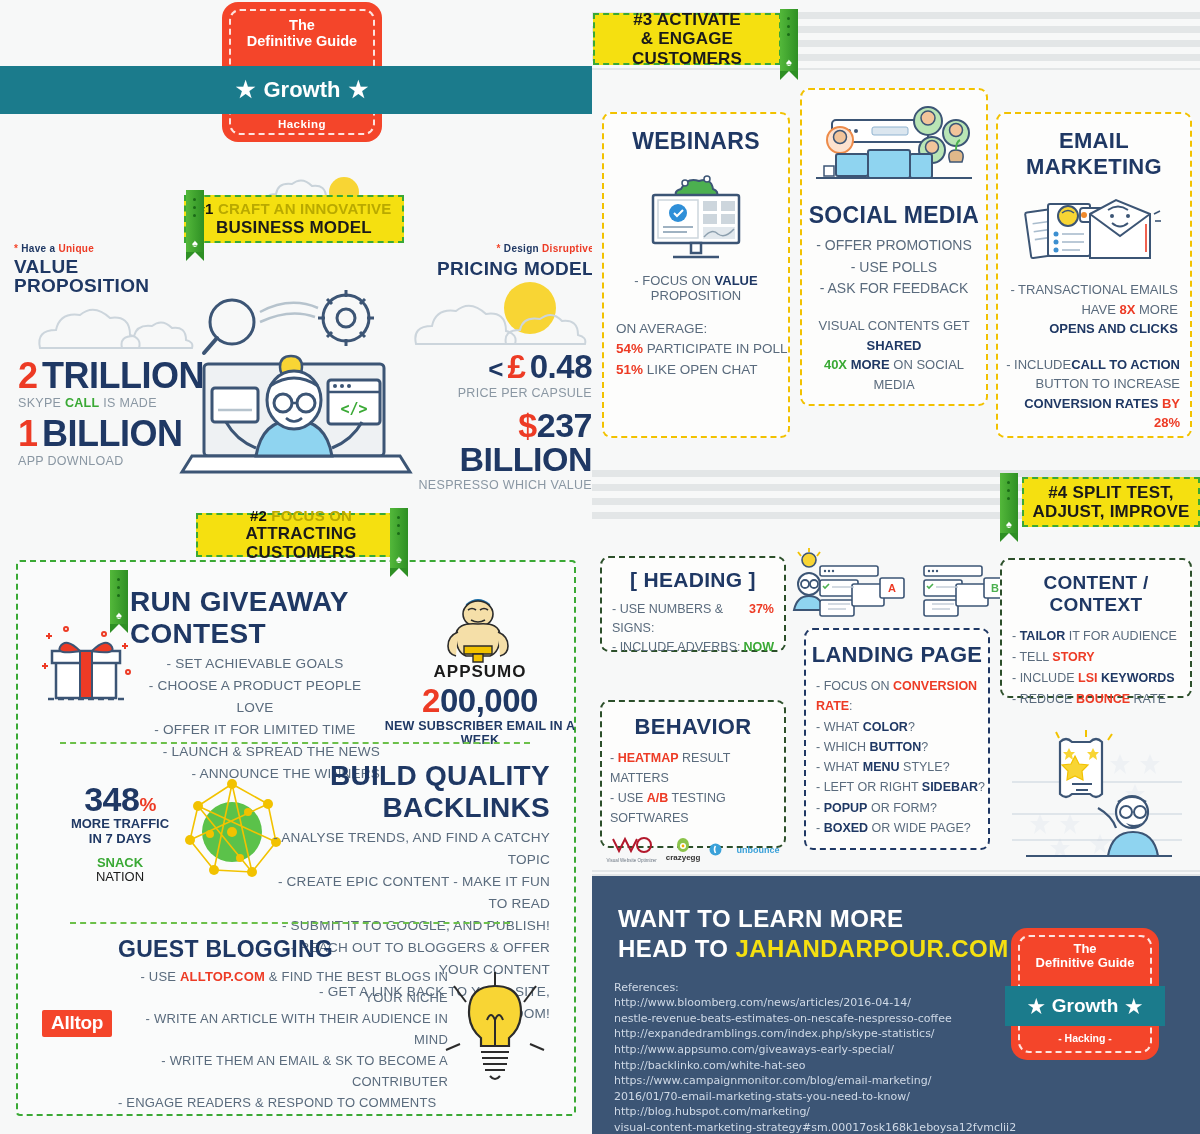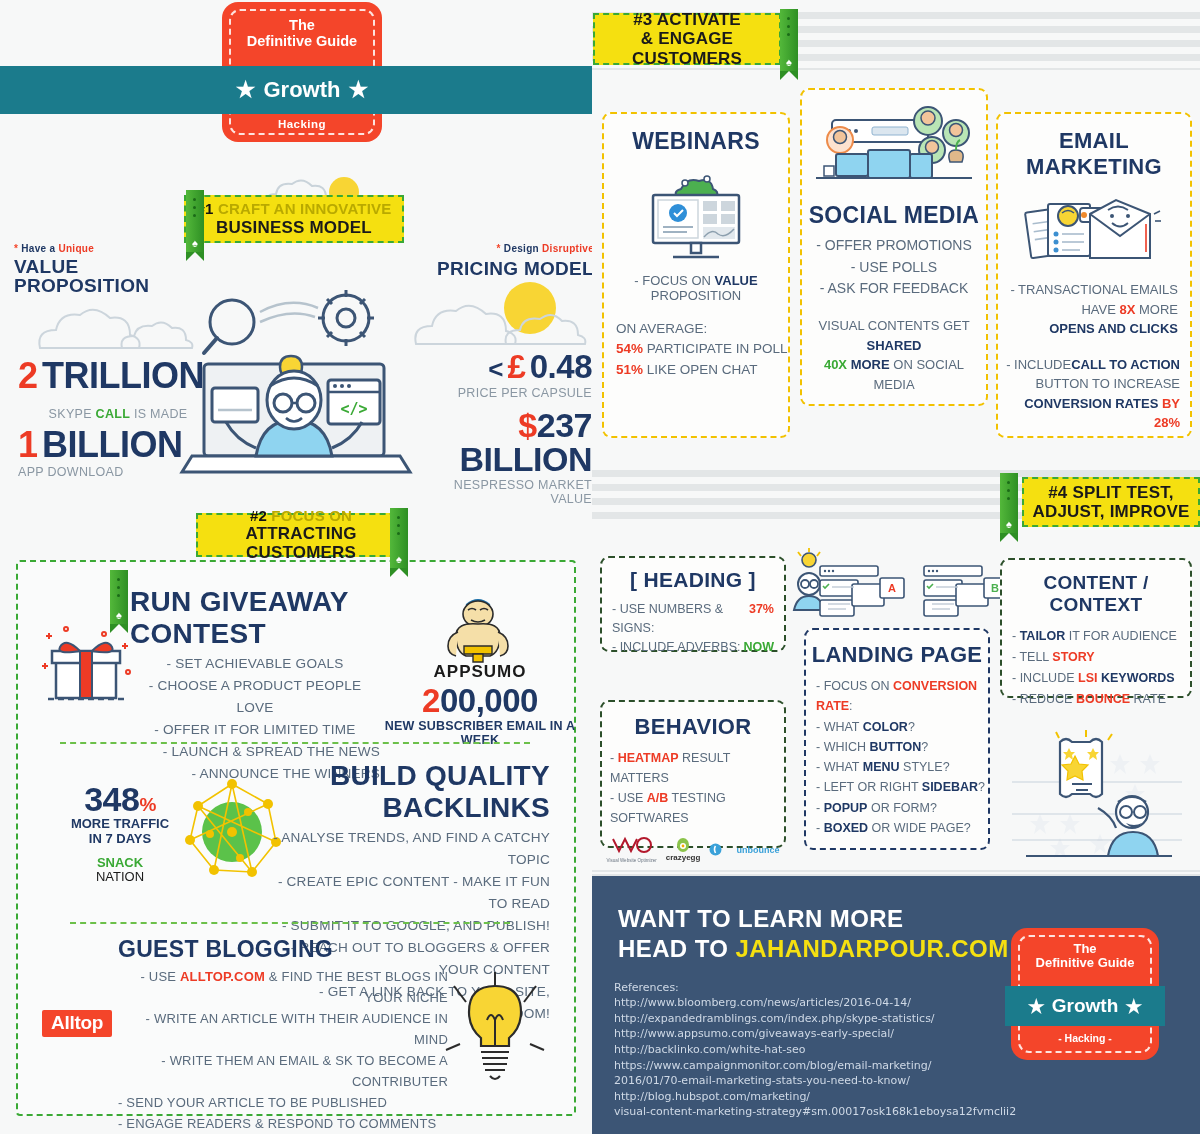--- a/index.html
+++ b/index.html
@@ -208,21 +208,21 @@
         <span class="red">Unique</span>
       </div>
       <div class="subhead" style="margin-top:3px;">VALUE PROPOSITION</div>
     </div>
 
     <div id="left-nums">
       <div>
         <span class="stat-big red" style="font-size:36px;">2</span>
         <span class="stat-big navy" style="font-size:36px;">TRILLION</span>
       </div>
-      <div class="stat-cap" style="margin:13px 0 6px;text-align:center;">
+      <div class="stat-cap" style="margin:2px 0 6px;">
         <span>SKYPE</span>
         <span class="green" style="font-weight:bold;">CALL</span>
         <span>IS MADE</span>
       </div>
       <div>
         <span class="stat-big red" style="font-size:36px;">1</span>
         <span class="stat-big navy" style="font-size:36px;">BILLION</span>
       </div>
       <div class="stat-cap" style="margin-top:2px;">APP DOWNLOAD</div>
     </div>
@@ -240,21 +240,21 @@
       <div>
         <span class="stat-big navy" style="font-size:26px;">&lt;</span>
         <span class="stat-big red" style="font-size:33px;">£</span>
         <span class="stat-big navy" style="font-size:33px;">0.48</span>
       </div>
       <div class="stat-cap" style="margin:3px 0 8px;">PRICE PER CAPSULE</div>
       <div>
         <span class="stat-big red" style="font-size:34px;">$</span><span class="stat-big navy" style="font-size:34px;">237</span>
         <span class="stat-big navy" style="font-size:34px;">BILLION</span>
       </div>
-      <div class="stat-cap" style="margin-top:2px;">NESPRESSO MARKET VALUE</div>
+      <div class="stat-cap" style="margin-top:2px;">NESPRESSO WHICH VALUE</div>
     </div>
 
     <svg class="ill" style="left:160px;top:270px;" width="270" height="210" viewBox="0 0 270 210">
       <circle cx="72" cy="52" r="22" fill="none" stroke="#3c5575" stroke-width="3"></circle>
       <line x1="57" y1="68" x2="44" y2="83" stroke="#3c5575" stroke-width="4" stroke-linecap="round"></line>
       <circle cx="186" cy="48" r="23" fill="none" stroke="#3c5575" stroke-width="3"></circle>
       <circle cx="186" cy="48" r="9" fill="none" stroke="#3c5575" stroke-width="3"></circle>
       <g stroke="#3c5575" stroke-width="3">
         <line x1="186" y1="20" x2="186" y2="27"></line>
           <line x1="186" y1="69" x2="186" y2="76"></line>
@@ -418,21 +418,20 @@
     <div class="ill" style="left:118px;top:936px;width:330px;">
       <div class="h2-title" style="font-size:23px;">GUEST BLOGGING</div>
       <div class="bullets" style="margin-top:3px;font-size:13px;">
         <div style="text-align:right;">
           <span>- USE</span>
           <span class="rd">ALLTOP.COM</span>
           <span>&amp; FIND THE BEST BLOGS IN YOUR NICHE</span>
         </div>
         <div style="text-align:right;">- WRITE AN ARTICLE WITH THEIR AUDIENCE IN MIND</div>
         <div style="text-align:right;">- WRITE THEM AN EMAIL &amp; SK TO BECOME A CONTRIBUTER</div>
-        <div>- SEND YOUR ARTICLE TO BE PUBLISHED</div>
         <div>- ENGAGE READERS &amp; RESPOND TO COMMENTS</div>
       </div>
     </div>
     <div class="ill" style="left:42px;top:1010px;">
       <span class="logo-alltop">Alltop</span>
     </div>
 
     <svg class="ill" style="left:440px;top:968px;" width="110" height="120" viewBox="0 0 110 120">
       <g stroke="#2b2b2b" stroke-width="2" fill="none">
         <line x1="14" y1="18" x2="26" y2="34"></line>
@@ -803,20 +802,21 @@
     <div class="f-h" style="margin:28px 0 0 26px;">
       <div>WANT TO LEARN MORE</div>
       <div>
         <span>HEAD TO</span>
         <span class="yellow">JAHANDARPOUR.COM</span>
       </div>
     </div>
     <div class="refs" style="margin:16px 0 0 22px;">
       <div>References:</div>
       <div>http://www.bloomberg.com/news/articles/2016-04-14/</div>
+      <div>nestle-revenue-beats-estimates-on-nescafe-nespresso-coffee</div>
       <div>http://expandedramblings.com/index.php/skype-statistics/</div>
       <div>http://www.appsumo.com/giveaways-early-special/</div>
       <div>http://backlinko.com/white-hat-seo</div>
       <div>https://www.campaignmonitor.com/blog/email-marketing/</div>
       <div>2016/01/70-email-marketing-stats-you-need-to-know/</div>
       <div>http://blog.hubspot.com/marketing/</div>
       <div>visual-content-marketing-strategy#sm.00017osk168k1eboysa12fvmclii2</div>
     </div>
   </div>
 

